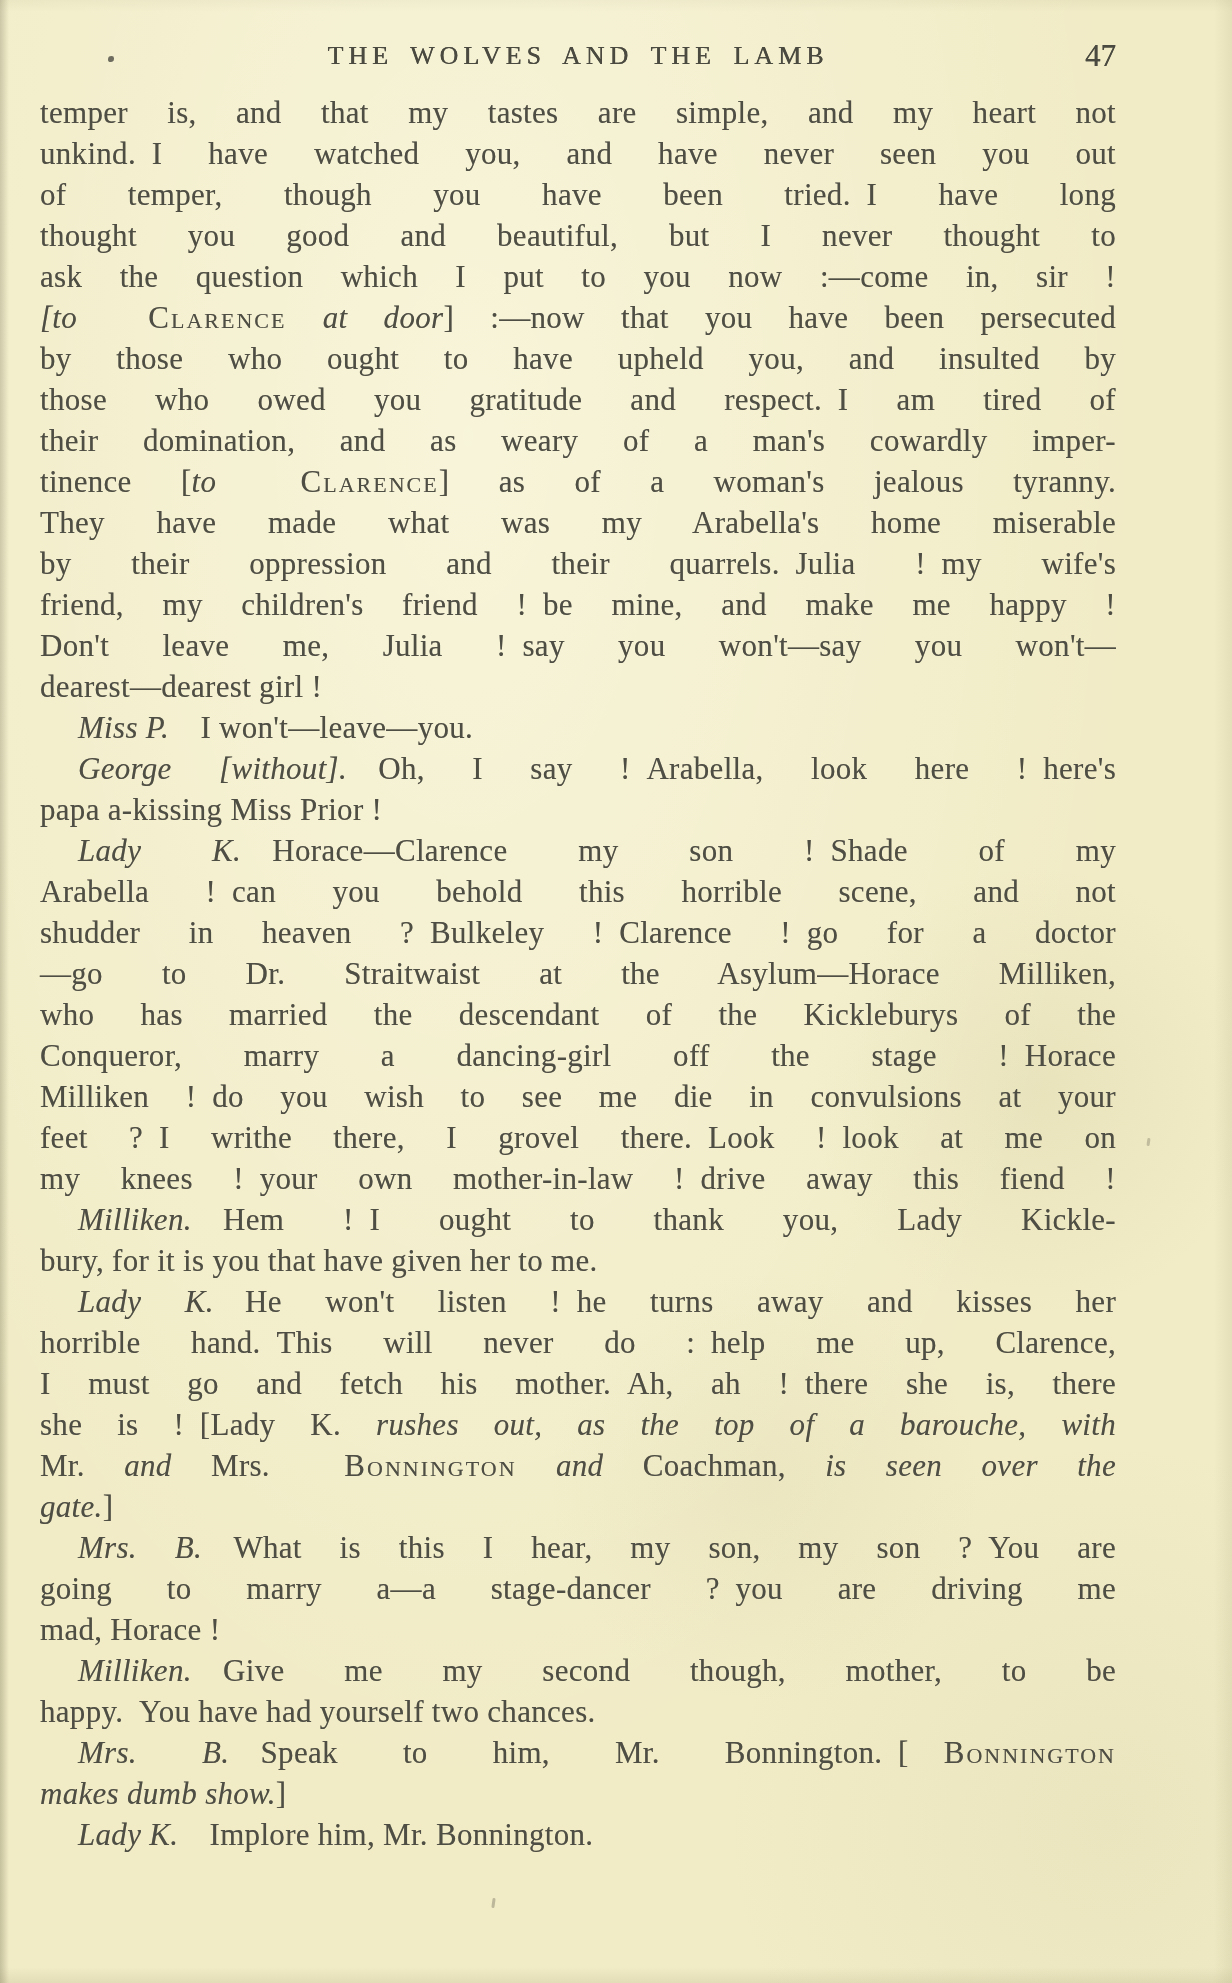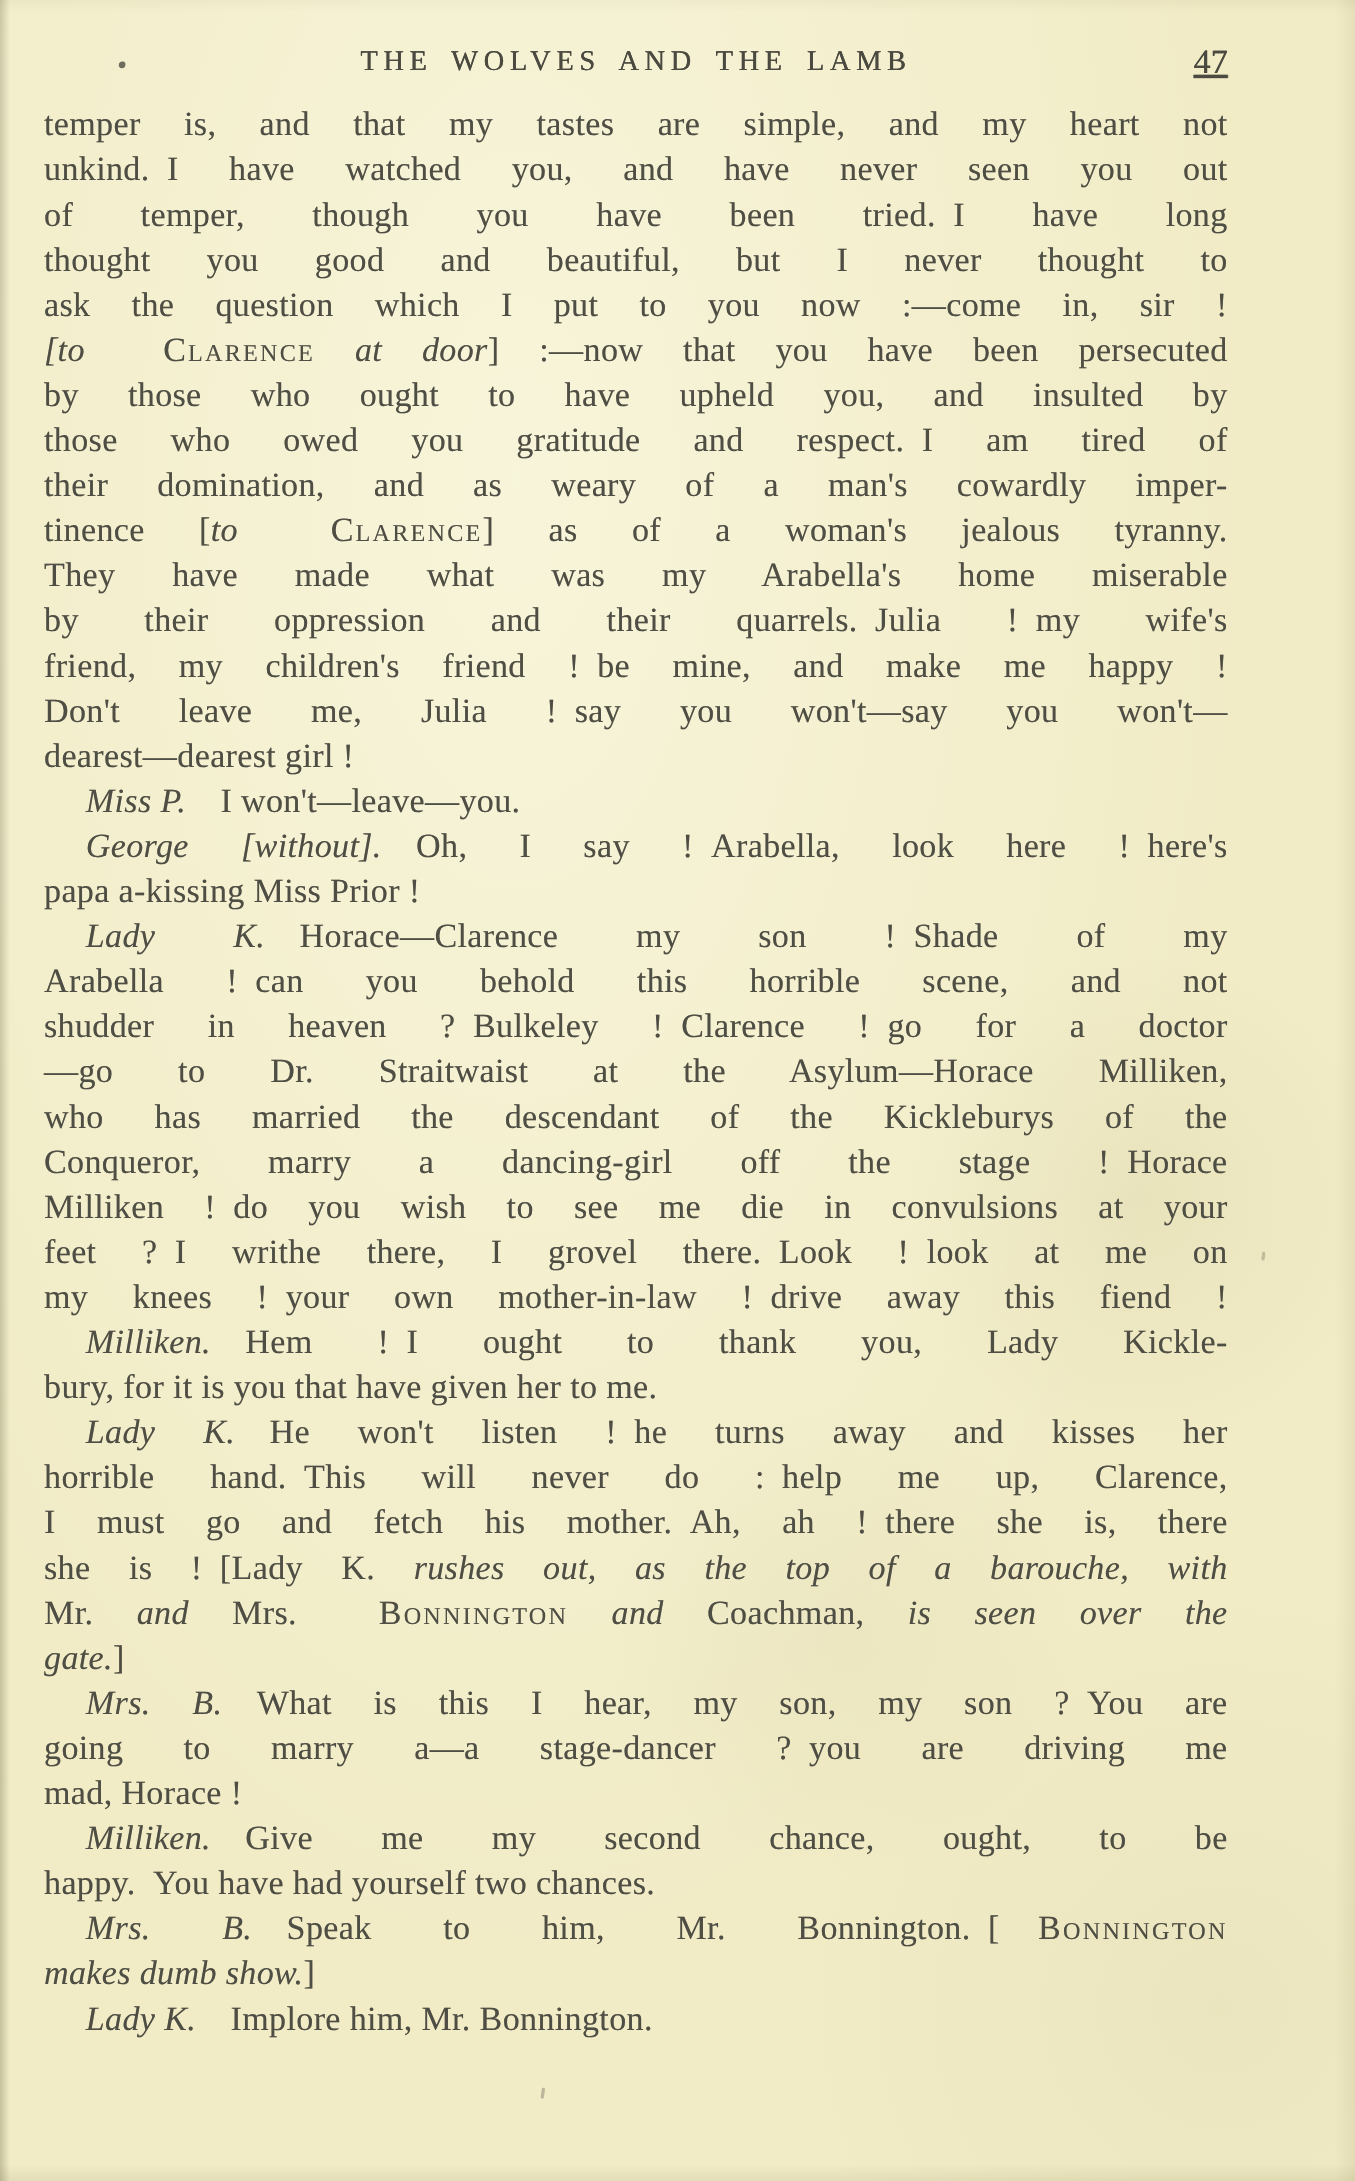--- a/index.html
+++ b/index.html
@@ -34,21 +34,20 @@
     white-space:nowrap;
   }
   .page-number{
     position:absolute;
     left:40px; top:36px; width:1076px; height:40px;
     line-height:40px;
     font-size:31px;
     text-align:right;
     color:#4b4a40;
     text-shadow:0.3px 0 0 currentColor;
-    text-decoration:underline;
   }
   .text-column{
     position:absolute;
     left:40px; top:92px; width:1076px;
     font-size:31px;
     line-height:41px;
     letter-spacing:0.3px;
     color:#4f4e44;
     text-shadow:0 0 0.5px rgba(79,78,68,0.45);
   }
@@ -119,21 +118,21 @@
       <div class="line end"><span class="n">bury, for it is you that have given her to me.</span></div>
       <div class="line indent"><span class="i">Lady K. </span><span class="n">He won't listen ! he turns away and kisses her</span></div>
       <div class="line"><span class="n">horrible hand. This will never do : help me up, Clarence,</span></div>
       <div class="line"><span class="n">I must go and fetch his mother. Ah, ah ! there she is, there</span></div>
       <div class="line"><span class="n">she is ! [Lady K. </span><span class="i">rushes out, as the top of a barouche, with</span></div>
       <div class="line"><span class="n">Mr. </span><span class="i">and</span><span class="n"> Mrs. </span><span class="sc">Bonnington</span><span class="i"> and</span><span class="n"> Coachman,</span><span class="i"> is seen over the</span></div>
       <div class="line end"><span class="i">gate.</span><span class="n">]</span></div>
       <div class="line indent"><span class="i">Mrs. B. </span><span class="n">What is this I hear, my son, my son ? You are</span></div>
       <div class="line"><span class="n">going to marry a—a stage-dancer ? you are driving me</span></div>
       <div class="line end"><span class="n">mad, Horace !</span></div>
-      <div class="line indent"><span class="i">Milliken. </span><span class="n">Give me my second chance, ought, to be</span></div>
+      <div class="line indent"><span class="i">Milliken. </span><span class="n">Give me my second though, mother, to be</span></div>
       <div class="line end"><span class="n">happy. You have had yourself two chances.</span></div>
       <div class="line indent"><span class="i">Mrs. B. </span><span class="n">Speak to him, Mr. Bonnington. [</span><span class="sc">Bonnington</span></div>
       <div class="line end"><span class="i">makes dumb show.</span><span class="n">]</span></div>
       <div class="line indent end"><span class="i">Lady K. </span><span class="n">Implore him, Mr. Bonnington.</span></div>
     </div>
   <span class="ink-speck speck-a"></span>
   <span class="ink-speck speck-b"></span>
 </div>
 
 </body></html>

